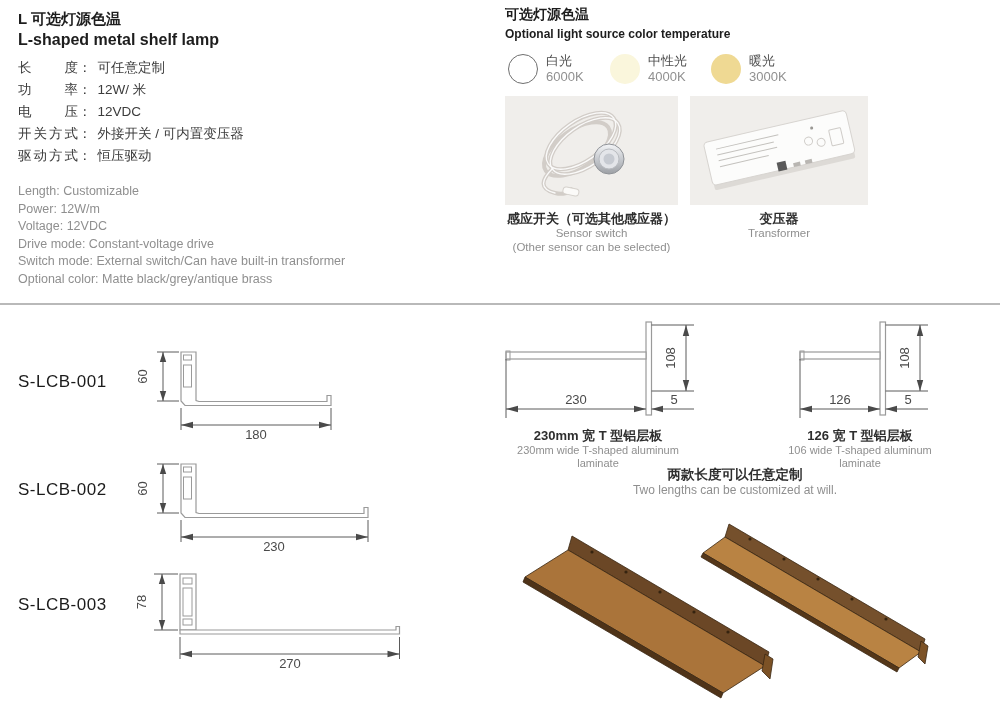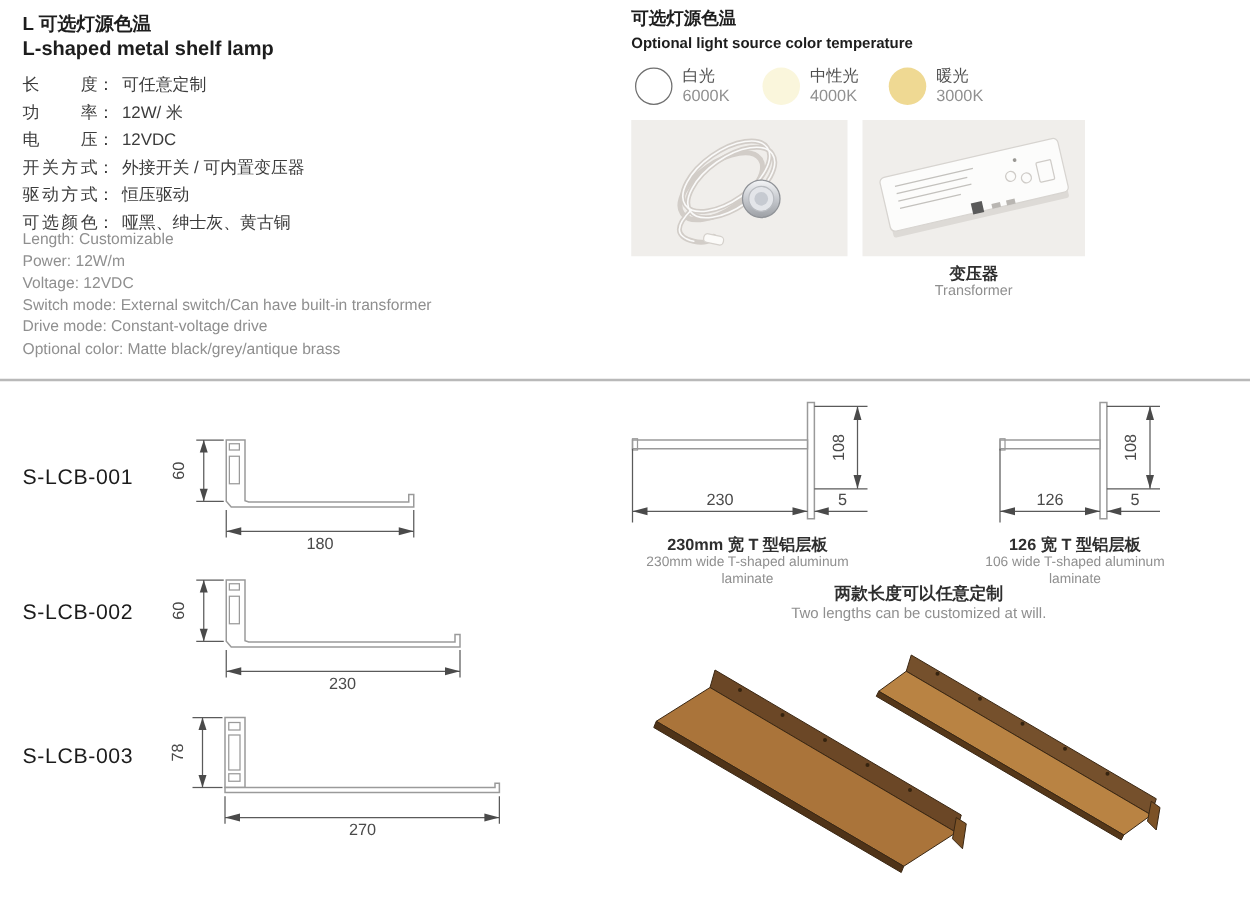--- a/index.html
+++ b/index.html
@@ -71,29 +71,28 @@
     <div class="title-zh">L 可选灯源色温</div>
     <div class="title-en">L-shaped metal shelf lamp</div>
   </div>
 
   <div class="abs spec-zh" style="left:18px; top:57px;">
     <div class="row"><span class="zh-label">长度</span><span class="zh-colon">：</span><span>可任意定制</span></div>
     <div class="row"><span class="zh-label">功率</span><span class="zh-colon">：</span><span>12W/ 米</span></div>
     <div class="row"><span class="zh-label">电压</span><span class="zh-colon">：</span><span>12VDC</span></div>
     <div class="row"><span class="zh-label">开关方式</span><span class="zh-colon">：</span><span>外接开关 / 可内置变压器</span></div>
     <div class="row"><span class="zh-label">驱动方式</span><span class="zh-colon">：</span><span>恒压驱动</span></div>
-    <div class="row"><span class="zh-label">可选颜色</span><span class="zh-colon">：</span><span>哑黑、绅士灰、黄古铜</span></div>
   </div>
 
   <div class="abs spec-en" style="left:18px; top:183px;">
     <div class="row">Length: Customizable</div>
     <div class="row">Power: 12W/m</div>
     <div class="row">Voltage: 12VDC</div>
+    <div class="row">Drive mode: Constant-voltage drive</div>
     <div class="row">Switch mode: External switch/Can have built-in transformer</div>
-    <div class="row">Drive mode: Constant-voltage drive</div>
     <div class="row">Optional color: Matte black/grey/antique brass</div>
   </div>
 
   <div class="abs" style="left:505px; top:6px;">
     <div class="rtitle-zh">可选灯源色温</div>
     <div class="rtitle-en">Optional light source color temperature</div>
   </div>
 
   <div class="swatch" style="left:508px;">
     <div class="dot dot-white"></div>
@@ -163,20 +162,25 @@
           <rect x="142" y="46" width="12" height="16" rx="1"></rect>
         </g>
         <circle cx="126" cy="40" r="1.5" fill="#9a9894"></circle>
         <rect x="84" y="66" width="9" height="9" fill="#5a5a5a"></rect>
         <rect x="100" y="70" width="7" height="4" fill="#b9b6b2"></rect>
         <rect x="112" y="70" width="7" height="4" fill="#b9b6b2"></rect>
       </g>
     </svg>
   </div>
 
+  <div class="abs photo-cap" style="left:494px; top:210px; width:195px;">
+    <div class="zh">感应开关（可选其他感应器）</div>
+    <div class="en">Sensor switch</div>
+    <div class="en">(Other sensor can be selected)</div>
+  </div>
   <div class="abs photo-cap" style="left:690px; top:210px; width:178px;">
     <div class="zh">变压器</div>
     <div class="en">Transformer</div>
   </div>
 
   <div class="divider"></div>
 
   <div class="abs model" style="left:18px; top:372px;">S-LCB-001</div>
   <div class="abs model" style="left:18px; top:480px;">S-LCB-002</div>
   <div class="abs model" style="left:18px; top:595px;">S-LCB-003</div>

